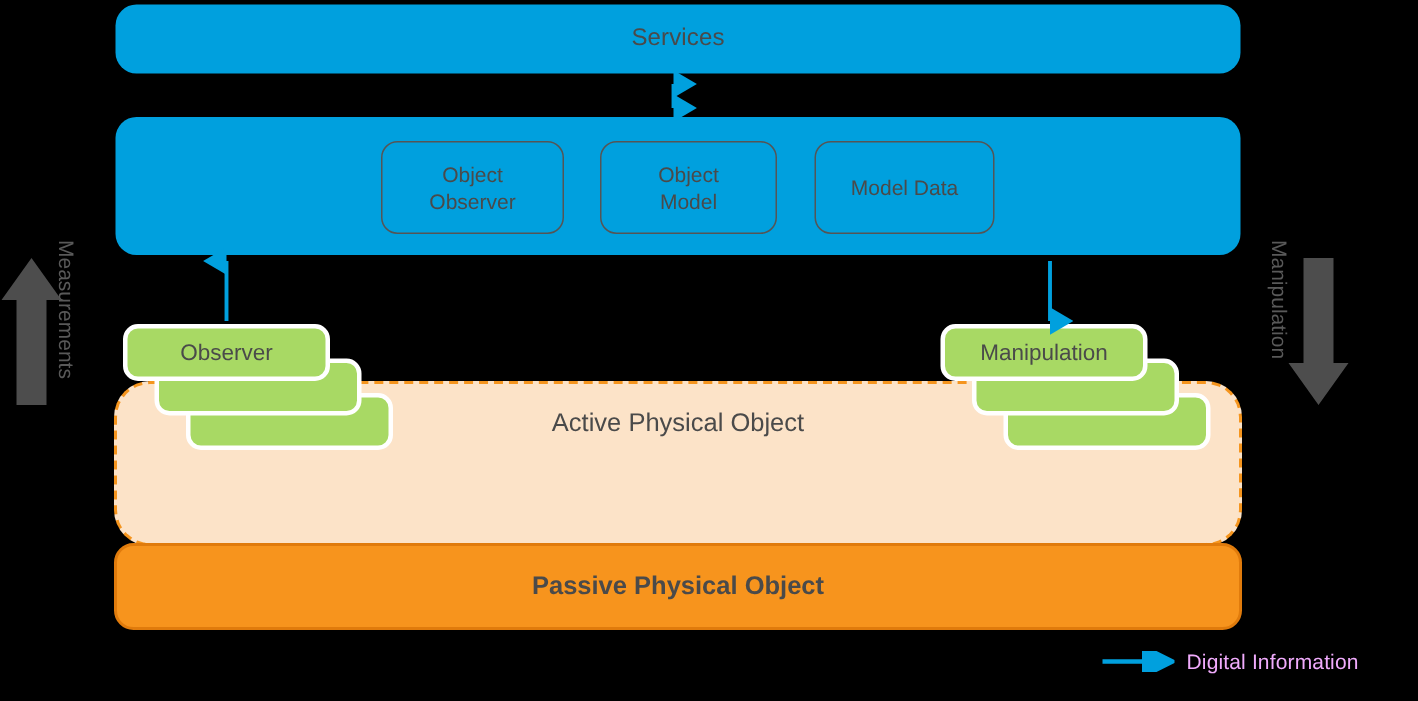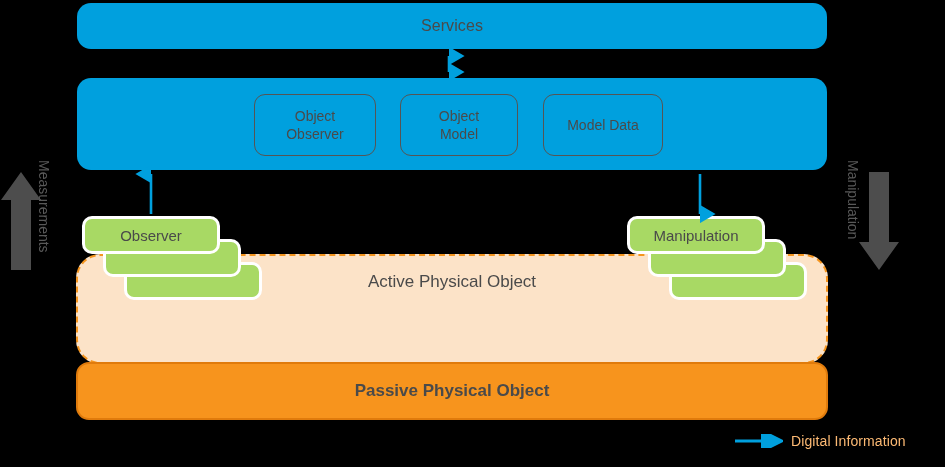--- a/index.html
+++ b/index.html
@@ -147,21 +147,21 @@
 
   
   #legend {
     position: absolute;
     left: 733px; top: 433px;
     display: flex;
     align-items: center;
     gap: 8px;
   }
   #legend-label {
-    color: #fdba74;
+    color: #f0abfc;
     font-size: 14px;
     letter-spacing: 0.1px;
   }
 </style>
 </head>
 <body>
 
 <div id="stage">
 
   <div class="blue-box" id="services-box">

